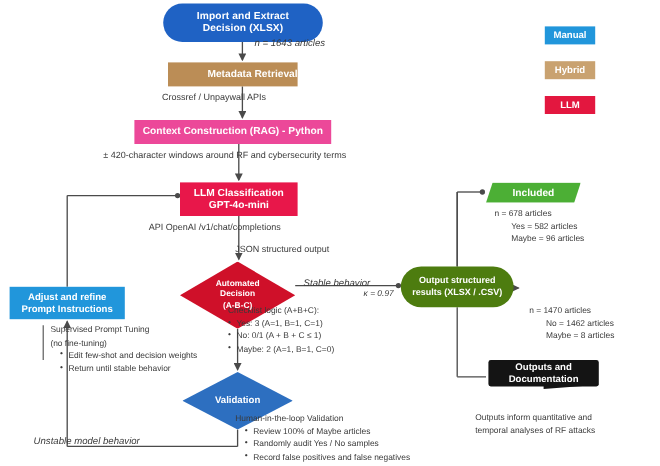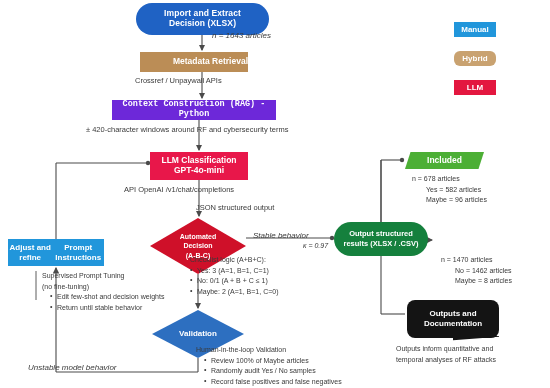--- a/index.html
+++ b/index.html
@@ -22,21 +22,21 @@
   #n-import{
     left:136px;top:3px;width:133px;height:32px;
     background:#1f62c4;border-radius:16px;font-size:8.5px;letter-spacing:.1px;
   }
 
   
   #n-meta{
     left:140px;top:52px;width:108px;height:20px;background:#bb8d56;font-size:8.5px;justify-content:flex-end;
   }
   #n-rag{
-    left:112px;top:100px;width:164px;height:20px;background:#6d28d9;font-size:8.5px;font-family:Liberation Mono, monospace;
+    left:112px;top:100px;width:164px;height:20px;background:#ec4899;font-size:8.5px;
   }
 
   
   #n-llm{
     left:150px;top:152px;width:98px;height:28px;background:#e8174a;font-size:8.5px;
     flex-direction:column;
   }
 
   
   #n-decision{
@@ -56,41 +56,41 @@
   }
   #n-valid .dia{
     position:absolute;inset:0;background:#2d6fc0;
     clip-path:polygon(50% 0,100% 50%,50% 100%,0 50%);
   }
   #n-valid .dtxt{position:relative;z-index:2;font-size:8px;}
 
   
   #n-adjust{
     left:8px;top:239px;width:96px;height:27px;background:#2196db;font-size:8px;
-    flex-direction:row;line-height:1.25;
+    flex-direction:column;line-height:1.25;
   }
 
   
   #n-output{
-    left:334px;top:222px;width:94px;height:34px;background:#15803d;border-radius:17px;
+    left:334px;top:222px;width:94px;height:34px;background:#4d7c0f;border-radius:17px;
     font-size:7.5px;flex-direction:column;line-height:1.3;
   }
 
   
   .paral{
     background:#4caf35;font-size:8.5px;
     clip-path:polygon(7% 0,100% 0,93% 100%,0 100%);
   }
   #n-included{left:405px;top:152px;width:79px;height:17px;}
   #n-excluded{left:434px;top:233px;width:82px;height:17px;}
 
   
   #n-docs{
-    left:407px;top:300px;width:92px;height:38px;background:#141414;font-size:8px;
-    flex-direction:column;line-height:1.25;border-radius:8px;
+    left:407px;top:300px;width:92px;height:22px;background:#141414;font-size:8px;
+    flex-direction:column;line-height:1.25;border-radius:2px;
   }
   #n-docs::after{
     content:"";position:absolute;left:0;bottom:-5px;width:92px;height:7px;
     background:#141414;
     border-radius:0 0 0 0;
     clip-path:polygon(0 0,50% 0,50% 60%,100% 10%,100% 0,0 0);
   }
 
   
   .lbl{position:absolute;color:#3a3a3a;white-space:nowrap;}
@@ -101,21 +101,21 @@
 
   .list{position:absolute;color:#3a3a3a;font-size:7px;line-height:1.5;}
   .list .b{padding-left:7px;position:relative;}
   .list .b::before{content:"•";position:absolute;left:0;top:-1px;}
 
   
   .legend{position:absolute;left:454px;top:22px;}
   .lg{width:42px;height:15px;display:flex;align-items:center;justify-content:center;
       color:#fff;font-size:8px;font-weight:bold;margin-bottom:14px;}
   #lg-manual{background:#2196db;}
-  #lg-hybrid{background:#c9a270;border-radius:6px;}
+  #lg-hybrid{background:#c9a270;}
   #lg-llm{background:#e3173f;}
 </style>
 </head>
 <body>
 
 <div class="canvas">
 
   <svg class="lines" viewBox="0 0 550 388">
     <defs>
       <marker id="ah" markerWidth="6" markerHeight="6" refX="5" refY="3" orient="auto">

